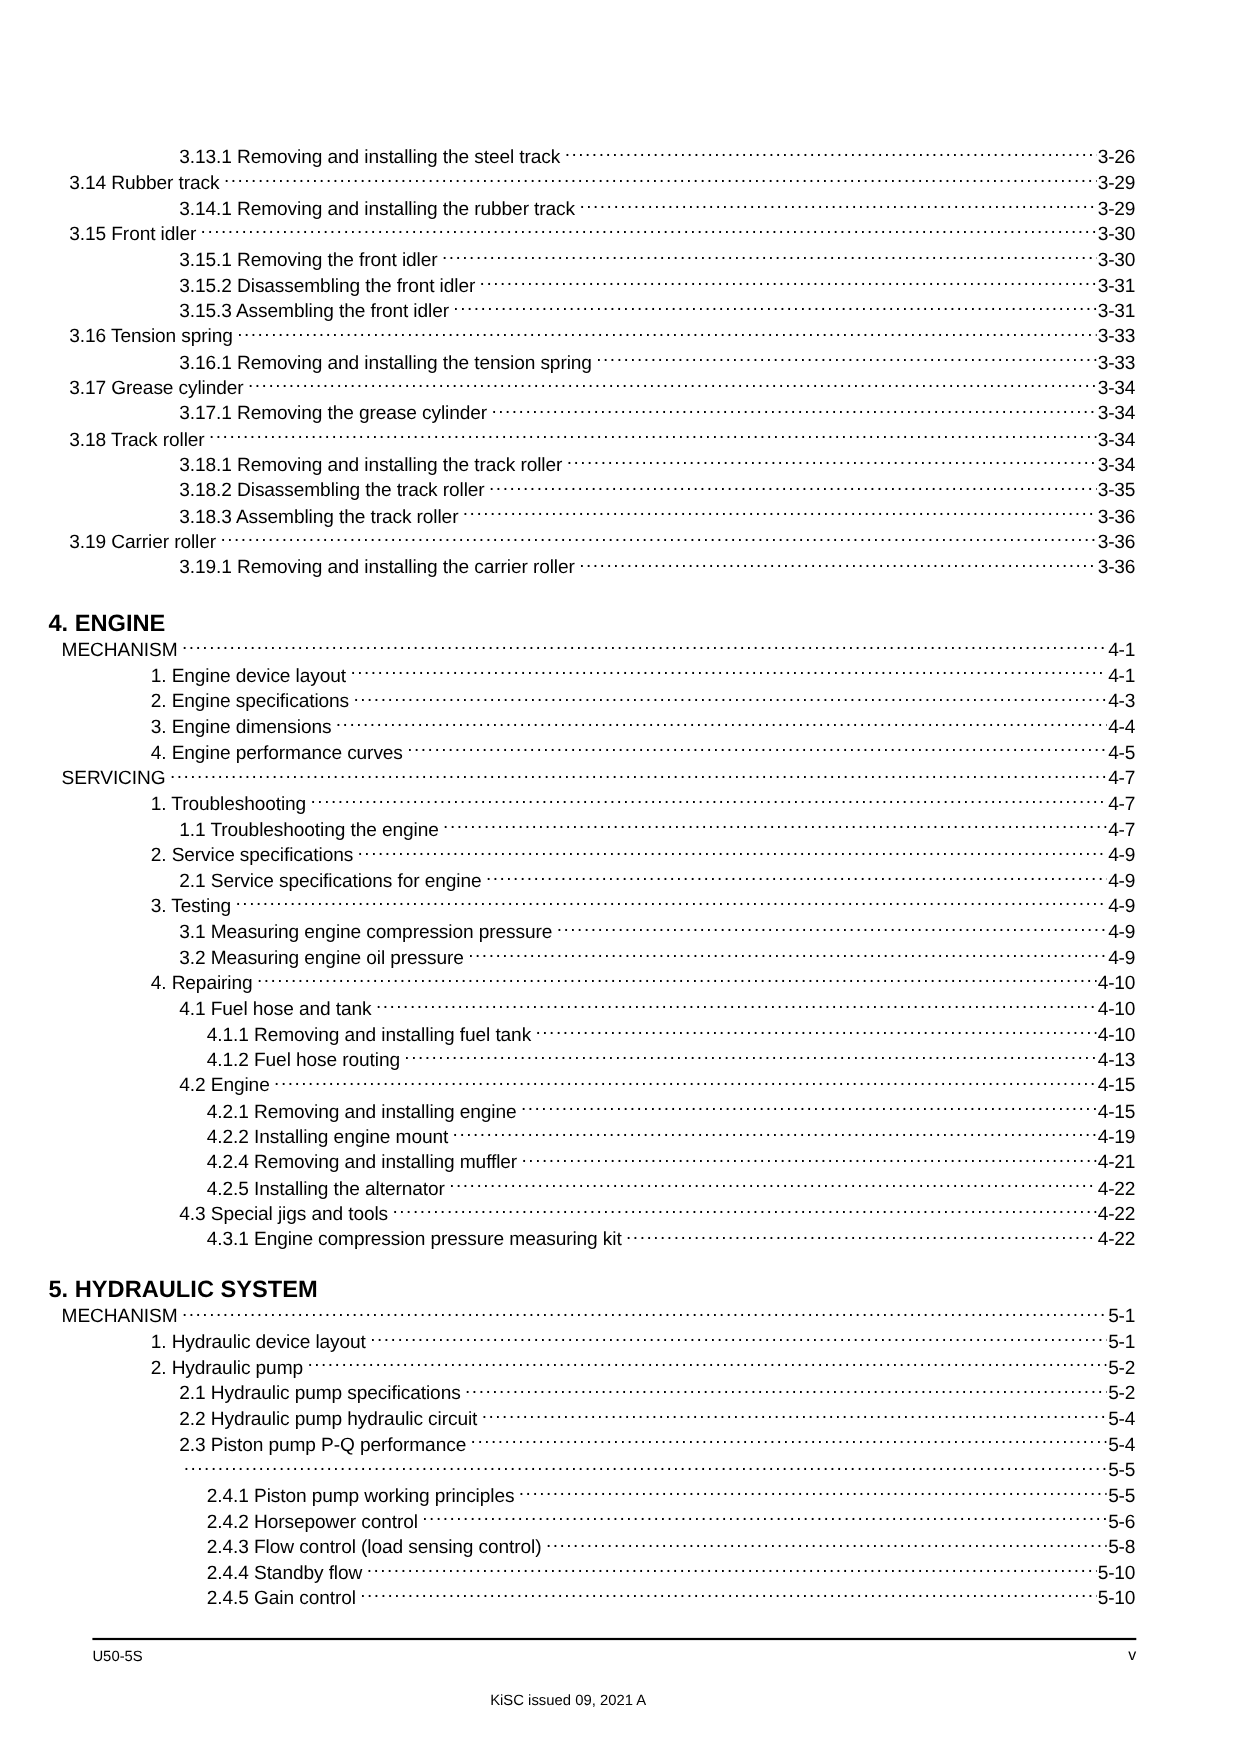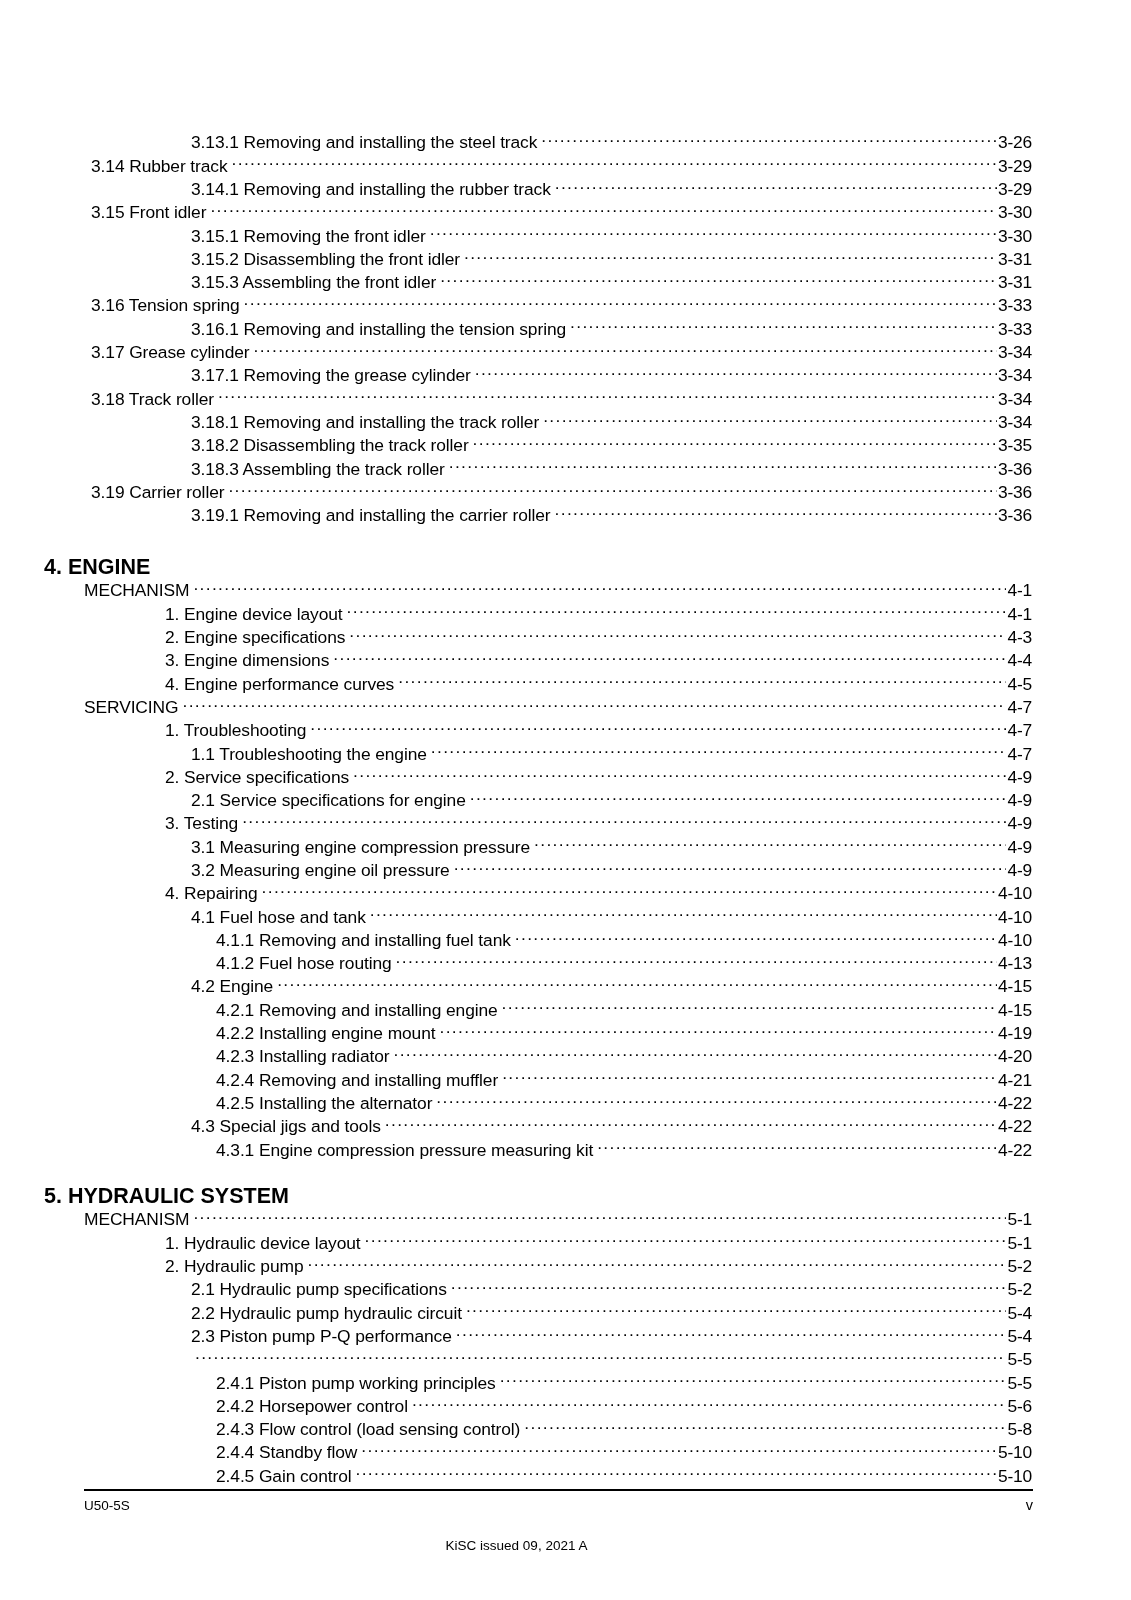--- a/index.html
+++ b/index.html
@@ -28,21 +28,20 @@
   }
 
   .toc-line {
     display: flex;
     align-items: baseline;
     font-size: 17.4px;
     line-height: 23.3px;
     height: 23.3px;
     white-space: nowrap;
     padding-right: 99px; 
-    margin-left: 28px;
   }
 
   .toc-line .label {
     flex: 0 0 auto;
     letter-spacing: -0.1px;
   }
 
   .toc-line .leader {
     flex: 1 1 auto;
     min-width: 4px;
@@ -314,25 +313,20 @@
         <span class="label">4.2.1 Removing and installing engine</span>
         <span class="leader"></span>
         <span class="pageno">4-15</span>
       </div>
       <div class="toc-line lvl-4">
         <span class="label">4.2.2 Installing engine mount</span>
         <span class="leader"></span>
         <span class="pageno">4-19</span>
       </div>
       <div class="toc-line lvl-4">
-        <span class="label">4.2.3 Installing radiator</span>
-        <span class="leader"></span>
-        <span class="pageno">4-20</span>
-      </div>
-      <div class="toc-line lvl-4">
         <span class="label">4.2.4 Removing and installing muffler</span>
         <span class="leader"></span>
         <span class="pageno">4-21</span>
       </div>
       <div class="toc-line lvl-4">
         <span class="label">4.2.5 Installing the alternator</span>
         <span class="leader"></span>
         <span class="pageno">4-22</span>
       </div>
       <div class="toc-line lvl-3">

